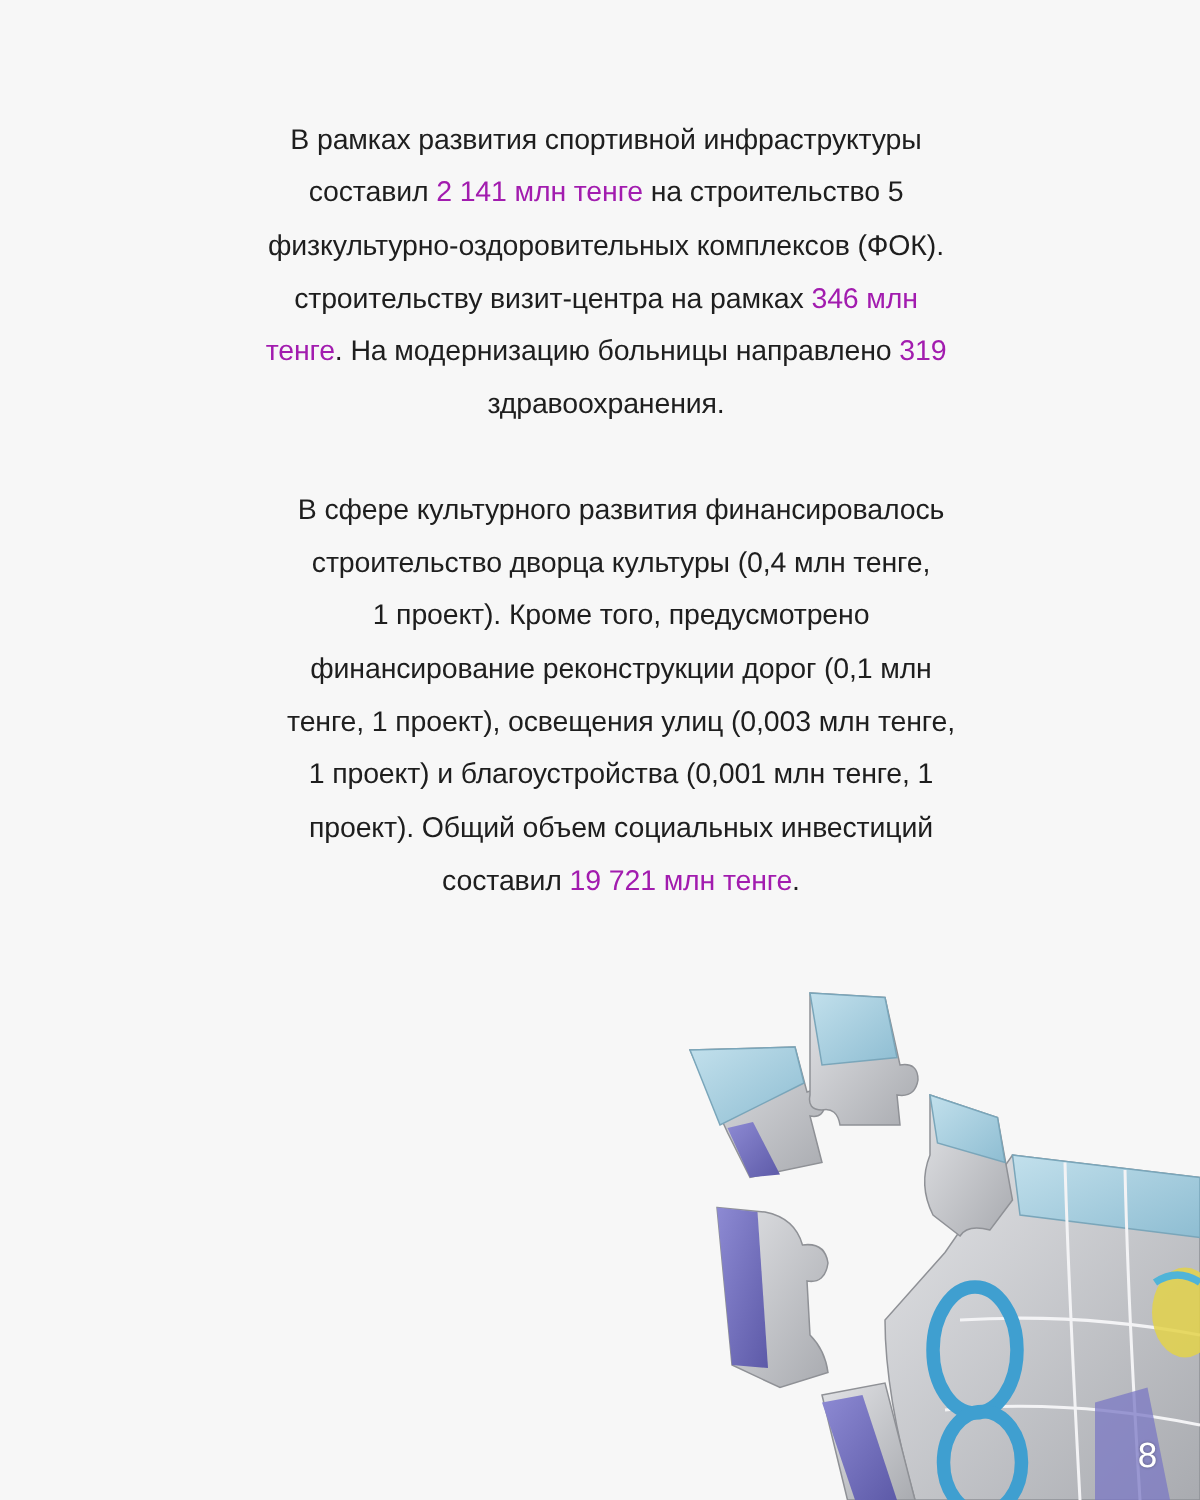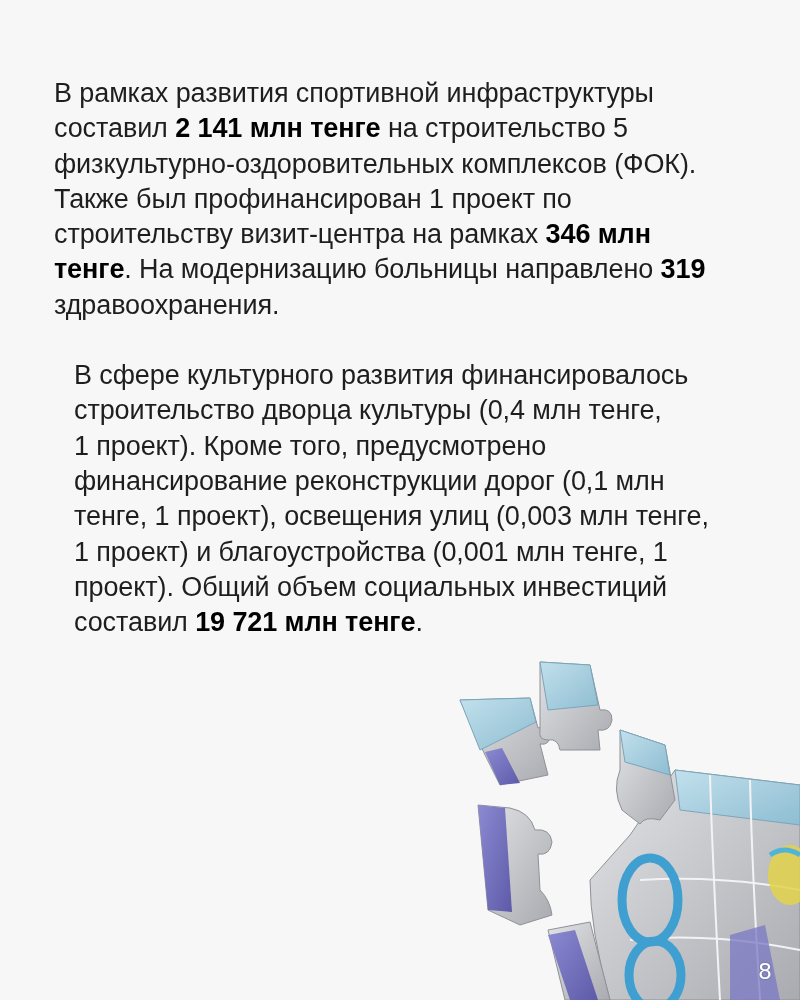--- a/index.html
+++ b/index.html
@@ -16,36 +16,37 @@
       color: #1e1e1e;
     }
     .content {
       position: absolute;
       left: 54px;
       top: 76px;
       width: 700px;
     }
     .para {
       margin: 0;
-      font-size: 27px;
+      font-size: 19px;
       line-height: 35.3px;
       letter-spacing: -0.1px;
       word-spacing: 0px;
+      text-align: center;
     }
     .para + .para {
       margin-top: 35px;
       margin-left: 20px;
     }
     .line {
       display: block;
       white-space: nowrap;
     }
     b {
-      font-weight: 700;
-      color: #000000;
+      font-weight: 400;
+      color: #a21caf;
     }
     .puzzle {
       position: absolute;
       left: 440px;
       top: 650px;
       width: 360px;
       height: 350px;
     }
     .page-number {
       position: absolute;
@@ -58,21 +59,20 @@
     }
   </style>
 </head>
 <body>
 
 <div class="content">
   <p class="para" id="p0">
       <span class="line"><span>В рамках развития спортивной инфраструктуры</span></span>
       <span class="line"><span>составил </span><b>2 141 млн тенге</b><span> на строительство 5</span></span>
       <span class="line"><span>физкультурно-оздоровительных комплексов (ФОК).</span></span>
-      <span class="line"><span>Также был профинансирован 1 проект по</span></span>
       <span class="line"><span>строительству визит-центра на рамках </span><b>346 млн</b></span>
       <span class="line"><b>тенге</b><span>. На модернизацию больницы направлено </span><b>319</b></span>
       <span class="line"><span>здравоохранения.</span></span>
     </p>
   <p class="para" id="p1">
       <span class="line"><span>В сфере культурного развития финансировалось</span></span>
       <span class="line"><span>строительство дворца культуры (0,4 млн тенге,</span></span>
       <span class="line"><span>1 проект). Кроме того, предусмотрено</span></span>
       <span class="line"><span>финансирование реконструкции дорог (0,1 млн</span></span>
       <span class="line"><span>тенге, 1 проект), освещения улиц (0,003 млн тенге,</span></span>

